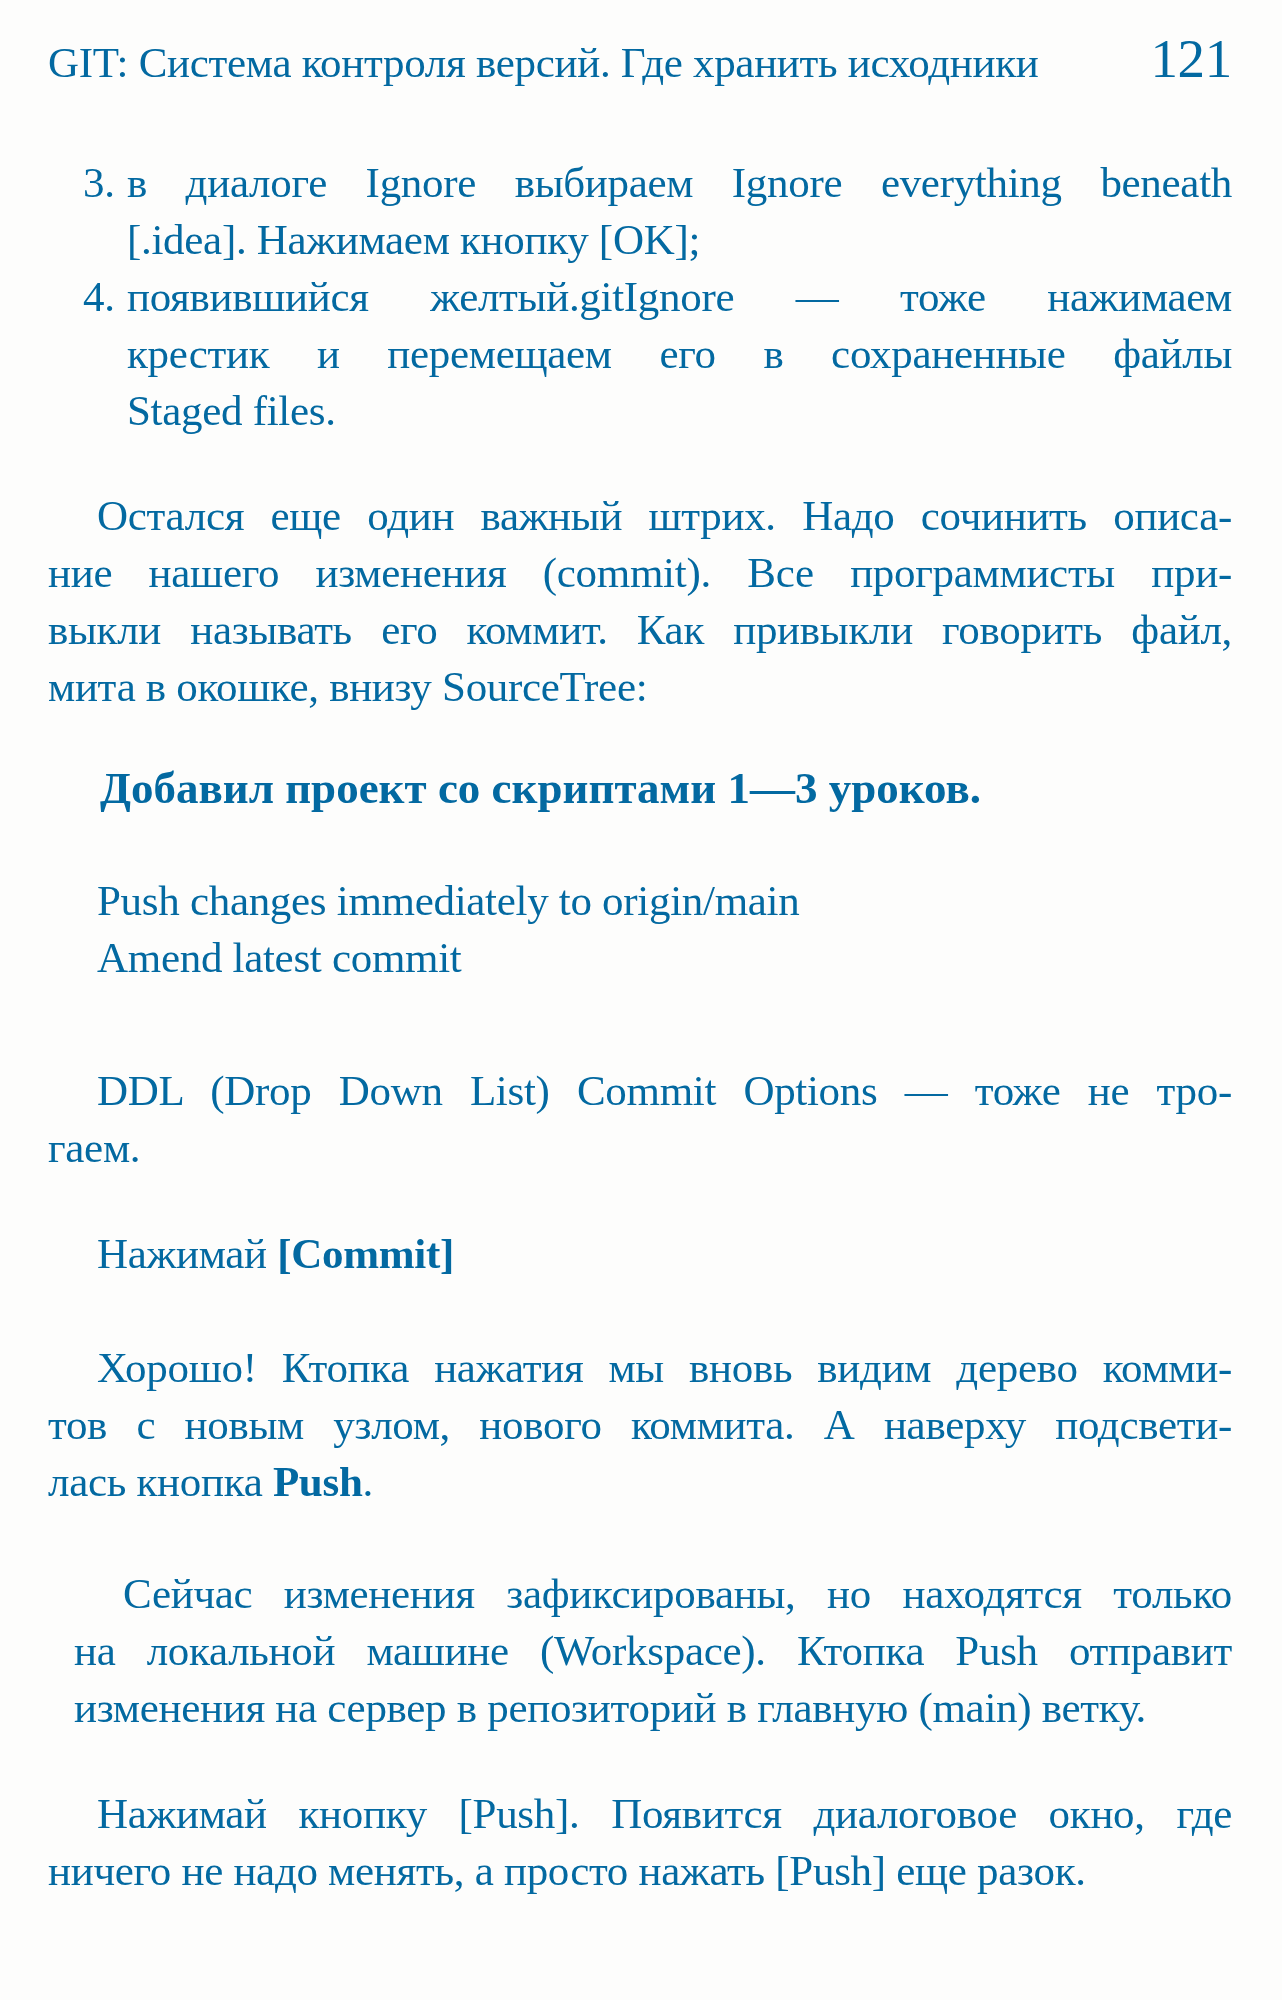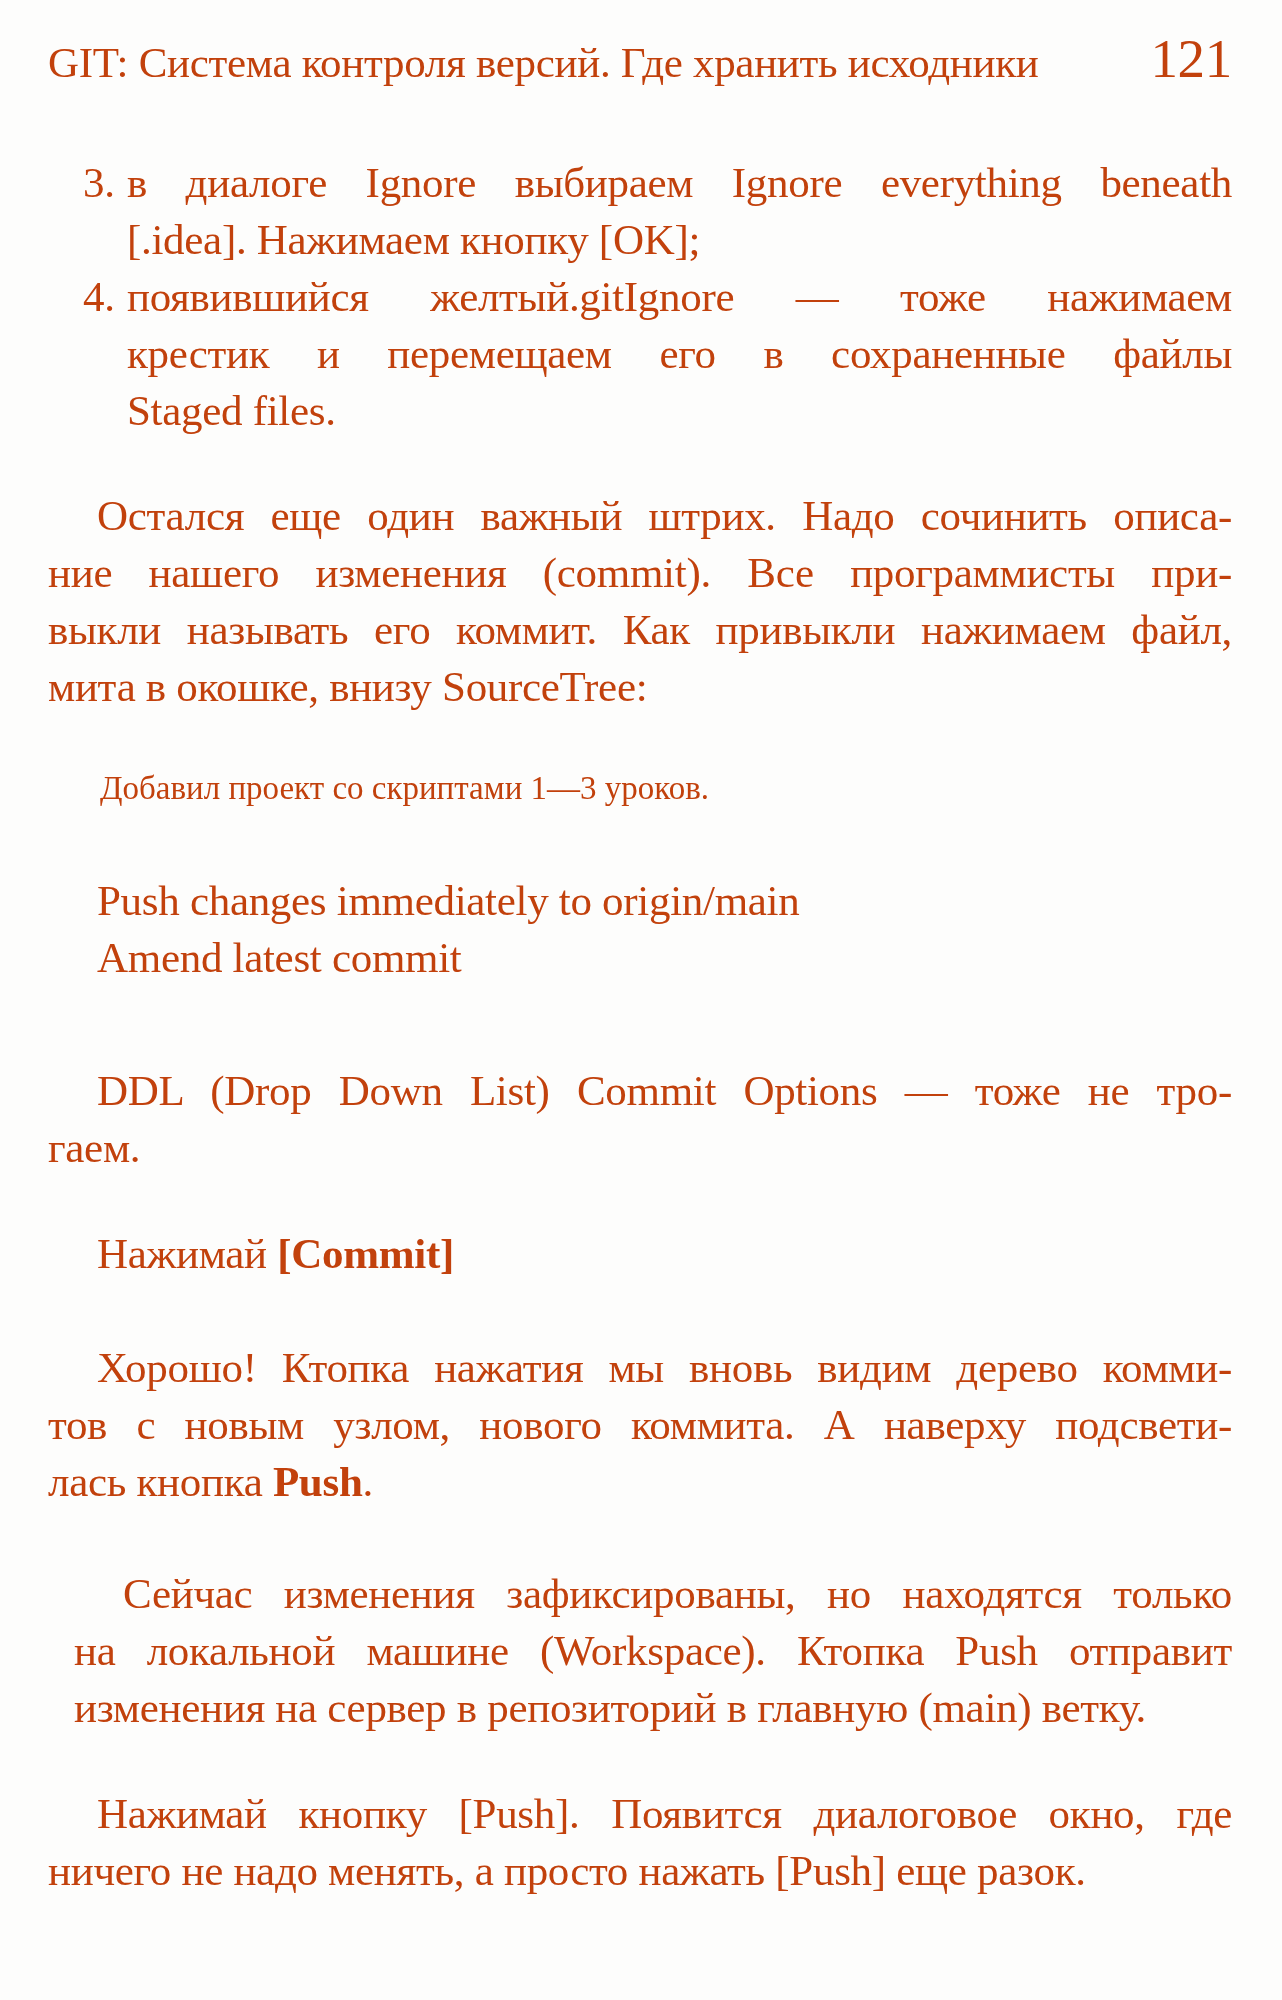--- a/index.html
+++ b/index.html
@@ -22,45 +22,45 @@
     align-items: baseline;
     white-space: nowrap;
   }
   .running-title { font-size: 43px; }
   .page-number { font-size: 55px; }
   .line { min-height: 57px; }
   .line.just { text-align: justify; text-align-last: justify; }
   .line.ind { padding-left: 49px; }
   .block.list-item { position: relative; padding-left: 79px; }
   .list-num { position: absolute; left: 35px; top: 0; width: 44px; }
-  .block.heading .line { padding-left: 52px; font-weight: 400; font-size: 33px; letter-spacing: 0; }
+  .block.heading .line { padding-left: 52px; font-weight: 700; font-size: 45px; letter-spacing: 0; }
   .b { font-weight: 700; }
 </style>
 </head>
 <body>
 
-<div class="page" style="background: rgb(253, 253, 252); color: #c2410c;">
+<div class="page" style="background: rgb(253, 253, 252); color: #0369a1;">
   <div class="running-header">
     <span class="running-title">GIT: Система контроля версий. Где хранить исходники</span>
     <span class="page-number">121</span>
   </div>
   <div id="content">
       <div class="block list-item" style="margin-top: 63px;">
         <div class="line just"><span class="list-num">3.</span><span class="">в диалоге Ignore выбираем Ignore everything beneath</span></div>
         <div class="line"><span class="">[.idea]. Нажимаем кнопку [OK];</span></div>
       </div>
       <div class="block list-item">
         <div class="line just"><span class="list-num">4.</span><span class="">появившийся желтый.gitIgnore — тоже нажимаем</span></div>
         <div class="line just"><span class="">крестик и перемещаем его в сохраненные файлы</span></div>
         <div class="line"><span class="">Staged files.</span></div>
       </div>
       <div class="block paragraph" style="margin-top: 48px;">
         <div class="line just ind"><span class="">Остался еще один важный штрих. Надо сочинить описа-</span></div>
         <div class="line just"><span class="">ние нашего изменения (commit). Все программисты при-</span></div>
-        <div class="line just"><span class="">выкли называть его коммит. Как привыкли нажимаем файл,</span></div>
+        <div class="line just"><span class="">выкли называть его коммит. Как привыкли говорить файл,</span></div>
         <div class="line"><span class="">мита в окошке, внизу SourceTree:</span></div>
       </div>
       <div class="block heading" style="margin-top: 45px;">
         <div class="line"><span class="">Добавил проект со скриптами 1—3 уроков.</span></div>
       </div>
       <div class="block paragraph" style="margin-top: 55px;">
         <div class="line ind"><span class="">Push changes immediately to origin/main</span></div>
         <div class="line ind"><span class="">Amend latest commit</span></div>
       </div>
       <div class="block paragraph" style="margin-top: 76px;">

